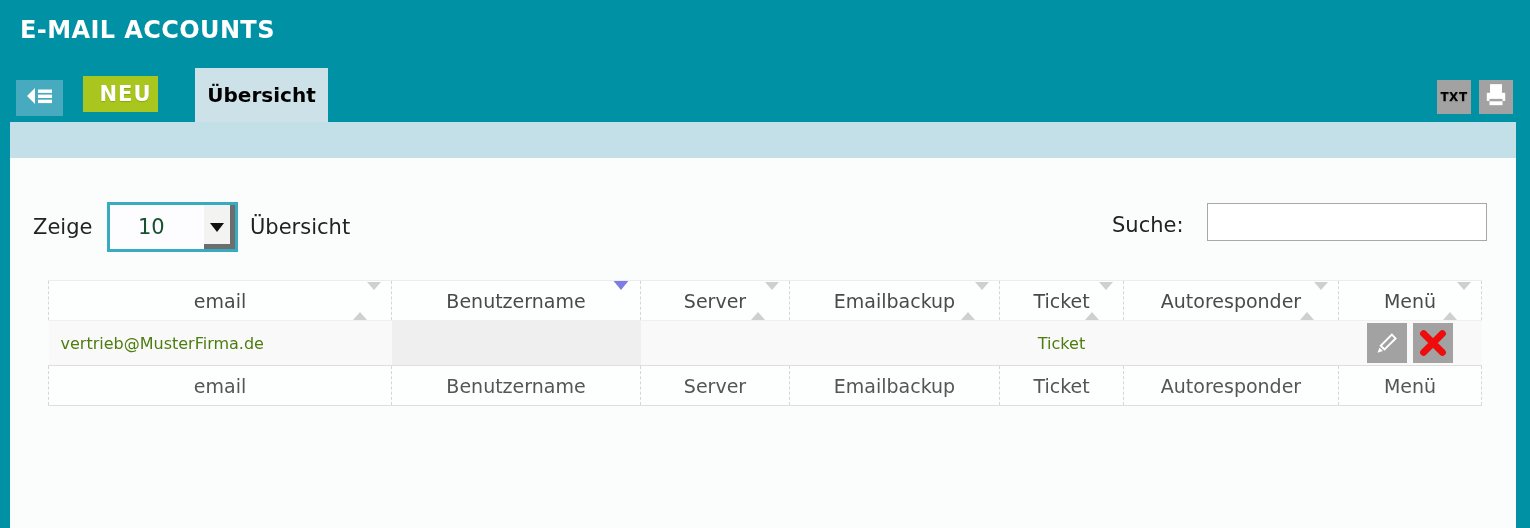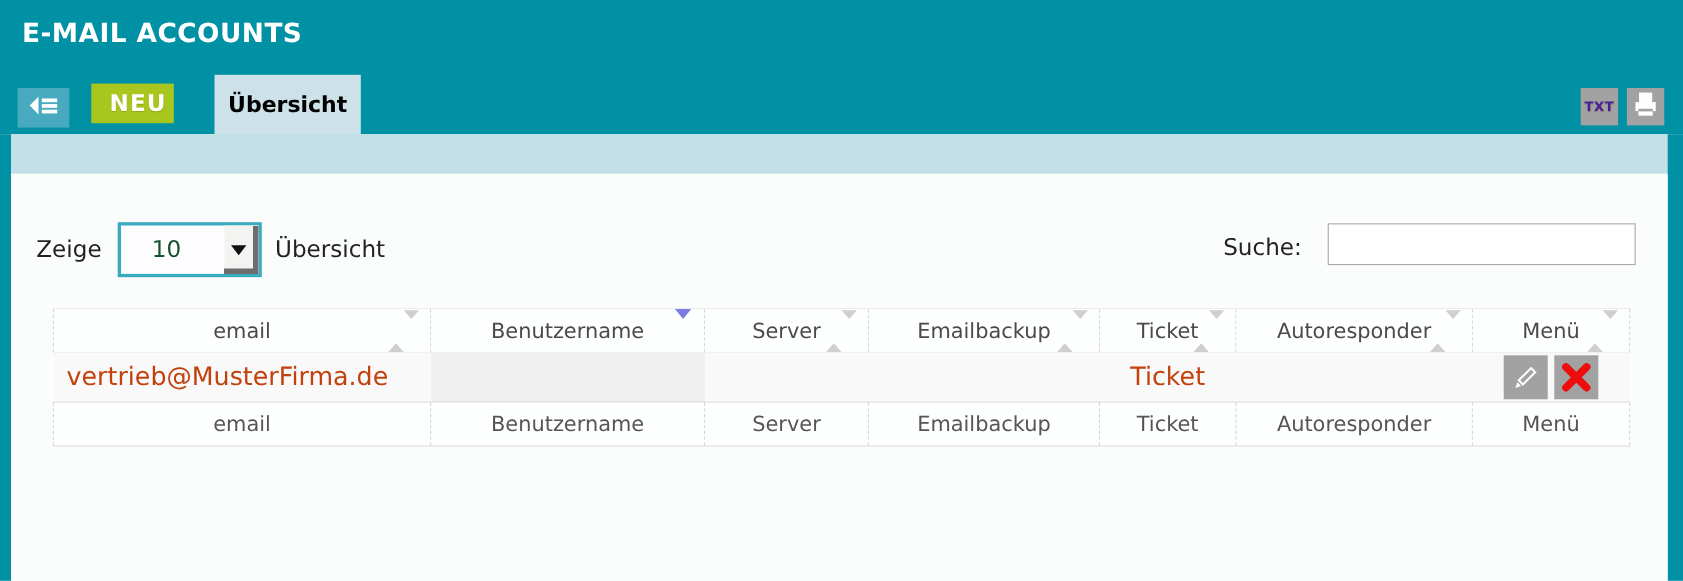--- a/index.html
+++ b/index.html
@@ -29,21 +29,21 @@
   }
   .tab {
     position:absolute; left:195px; top:68px; width:133px; height:54px;
     background:#cde1e8; color:#000000; font-size:20px; font-weight:bold;
     display:flex; align-items:center; justify-content:center; cursor:pointer;
   }
   .sq-btn {
     position:absolute; top:80px; width:34px; height:34px; background:#a2a2a2;
     display:flex; align-items:center; justify-content:center; cursor:pointer;
   }
-  .txt-btn { left:1437px; color:#4c1d95; font-size:12px; font-weight:bold; letter-spacing:.5px;
+  .txt-btn { left:1437px; color:#000000; font-size:12px; font-weight:bold; letter-spacing:.5px;
              text-shadow:0 1px 1px rgba(0,0,0,.25); }
   .print-btn { left:1479px; }
 
   
   .bluebar { position:absolute; left:10px; top:122px; width:1506px; height:36px; background:#c3dfe7; }
   .rail-left  { position:absolute; left:0; top:122px; width:10px; height:406px; background:#0091a5; }
   .rail-right { position:absolute; right:0; top:122px; width:14px; height:406px; background:#0091a5; }
 
   
   .content { position:absolute; left:10px; top:158px; width:1506px; height:370px; background:#fbfdfd;padding-left:12px; }
@@ -80,21 +80,21 @@
     border-collapse:collapse; table-layout:fixed;
   }
   .accounts th, .accounts td { overflow:hidden; white-space:nowrap; }
   .accounts thead th {
     height:40px; font-size:19px; font-weight:normal; color:#4a4a4a;
     text-align:center; position:relative; cursor:pointer;
     border-left:1px dashed #d6d6d6; border-top:1px solid #ececec; border-bottom:1px solid #f0f0f0;
     background:#fdfefe;
   }
   .accounts thead th:last-child { border-right:1px dashed #d6d6d6; }
-  .accounts tbody td { height:45px; font-size:23px; color:#c2410c;margin-top:10px; }
+  .accounts tbody td { height:45px; font-size:16px; color:#4d7c0f;margin-top:10px; }
   .accounts tbody tr:nth-child(odd)  { background:#f9f9f9; }
   .accounts tbody tr:nth-child(even) { background:#ffffff; }
   .accounts tbody tr:nth-child(odd)  td.sorted { background:#efefef; }
   .accounts tbody tr:nth-child(even) td.sorted { background:#fafafa; }
   td.cell-email { text-align:left; padding-left:12px; }
   td.cell-center { text-align:center; }
   .accounts tfoot td {
     height:40px; font-size:19px; color:#555555; text-align:center;
     border-left:1px dashed #d6d6d6; border-top:1px solid #dedede; border-bottom:1px solid #dedede;
     background:#fdfefe;

